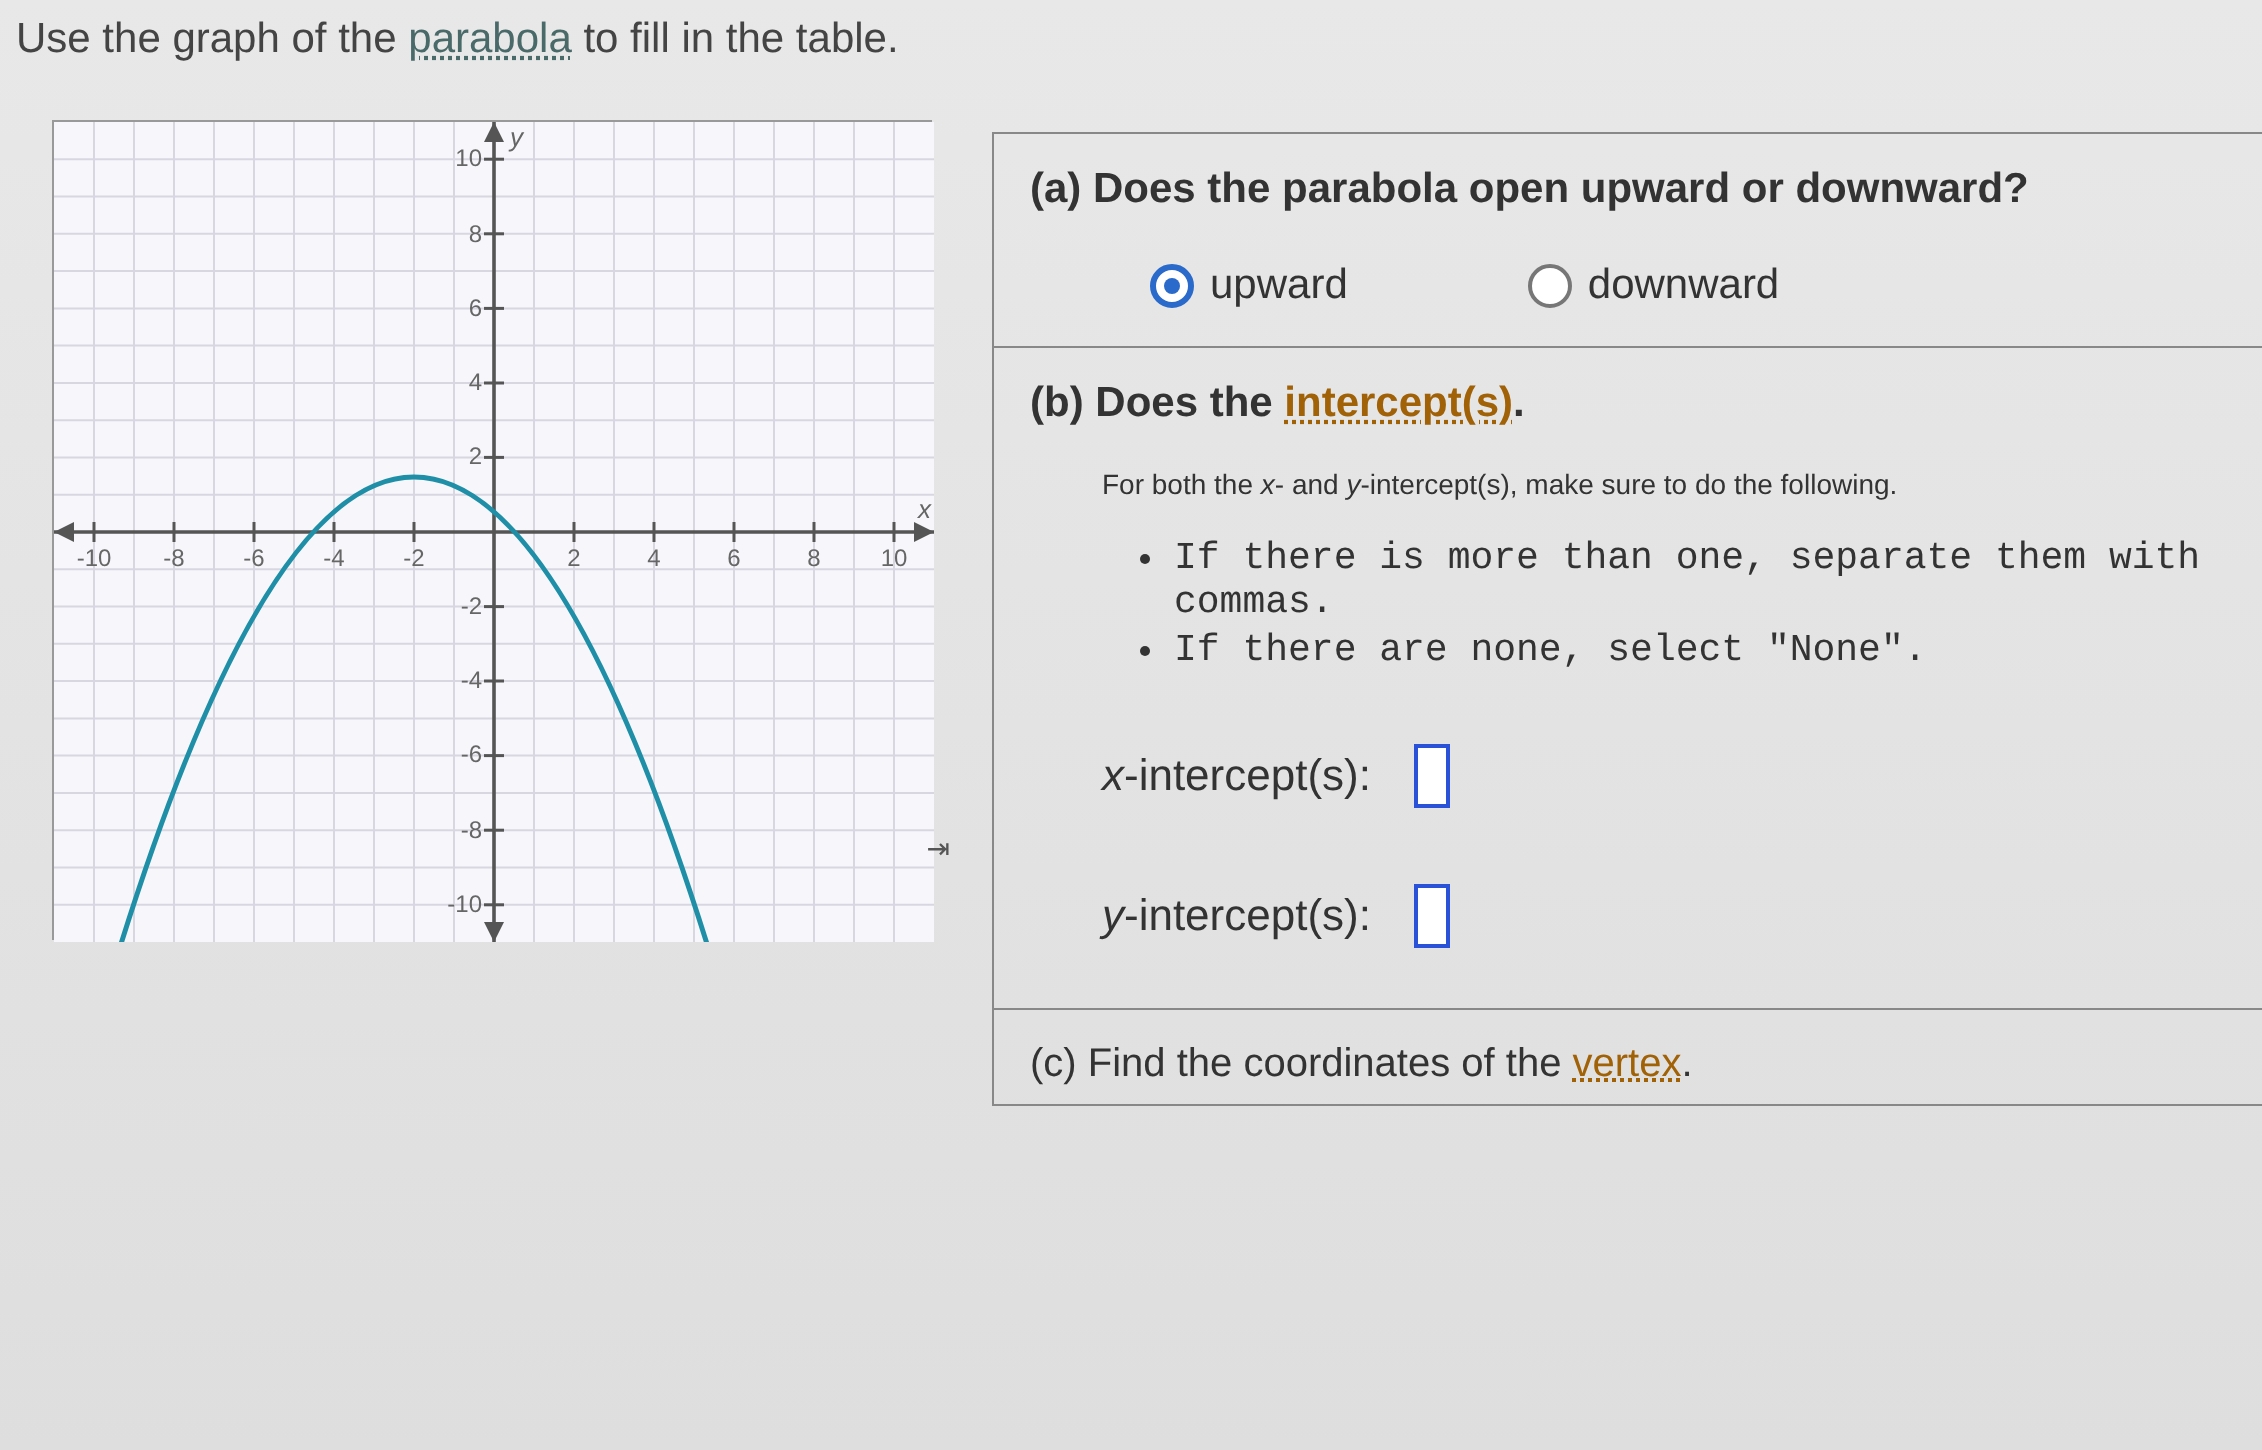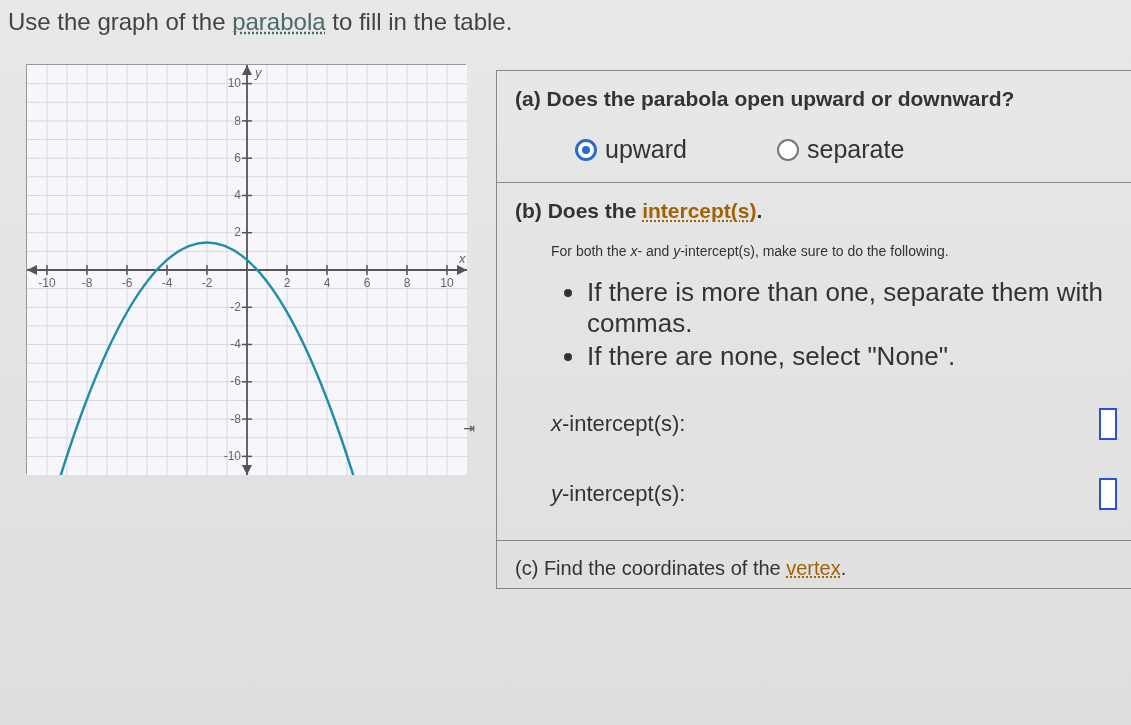--- a/index.html
+++ b/index.html
@@ -7,21 +7,21 @@
     font-family: Verdana, Geneva, sans-serif;
     background: linear-gradient(to bottom, #e8e8e8, #dedede);
     width: 1131px;
     height: 725px;
     color: #333;
     font-size: 20px;
     padding: 8px 0 0 6px;
     overflow: hidden;
   }
   .instruction {
-    font-size: 24px;
+    font-size: 21px;
     margin-bottom: 28px;
     padding-left: 2px;
     color: #444;
   }
   .instruction .ul {
     text-decoration: underline dotted;
     color: #4a6a6a;
   }
   .main-row {
     display: flex;
@@ -54,21 +54,21 @@
   .q-label {
     margin-bottom: 24px;
     font-size: 21px;
     font-weight: bold;
   }
   .radio-row {
     display: flex;
     gap: 90px;
     padding-left: 60px;
     align-items: center;
-    font-size: 25px;
+    font-size: 21px;
   }
   .radio {
     display: inline-flex;
     align-items: center;
     gap: 8px;
     cursor: pointer;
   }
   .radio-outer {
     width: 22px; height: 22px;
     border: 2px solid #777;
@@ -89,32 +89,32 @@
   .link-like {
     color: #a16207;
     text-decoration: underline dotted;
   }
   .sub-instr {
     padding: 10px 10px 18px 36px;
     font-size: 14px;
   }
   .bullets {
     padding-left: 72px;
-    font-size: 26px;
+    font-size: 19px;
     margin-bottom: 36px;
+    font-family: Liberation Mono, monospace;
   }
   .bullets li { margin-bottom: 2px; }
   .intercept-row {
     display: flex;
     align-items: center;
     gap: 22px;
     padding-left: 36px;
     margin-bottom: 38px;
     font-size: 22px;
-    justify-content: space-between;
   }
   .intercept-row .it { font-style: italic; }
   .answer-box {
     width: 18px;
     height: 32px;
     border: 2px solid #2a52d8;
     background: #fff;
     display: inline-block;
   }
   .drag-handle {
@@ -251,21 +251,21 @@
       <div class="q-label">(a) Does the parabola open upward or downward?</div>
       <div class="radio-row">
         <span class="radio">
           <span class="radio-outer selected">
               <span class="radio-inner"></span>
             </span>
           <span>upward</span>
         </span>
         <span class="radio">
           <span class="radio-outer"></span>
-          <span>separate</span>
+          <span>downward</span>
         </span>
       </div>
     </div>
 
     <div class="row-b">
       <div class="q-label" style="margin-bottom:10px;">
         <span>(b) Does the </span><span class="link-like">intercept(s)</span><span>.</span>
       </div>
       <div class="sub-instr">
         <span>For both the </span><span style="font-style:italic">x</span><span>- and </span><span style="font-style:italic">y</span><span>-intercept(s), make sure to do the following.</span>

